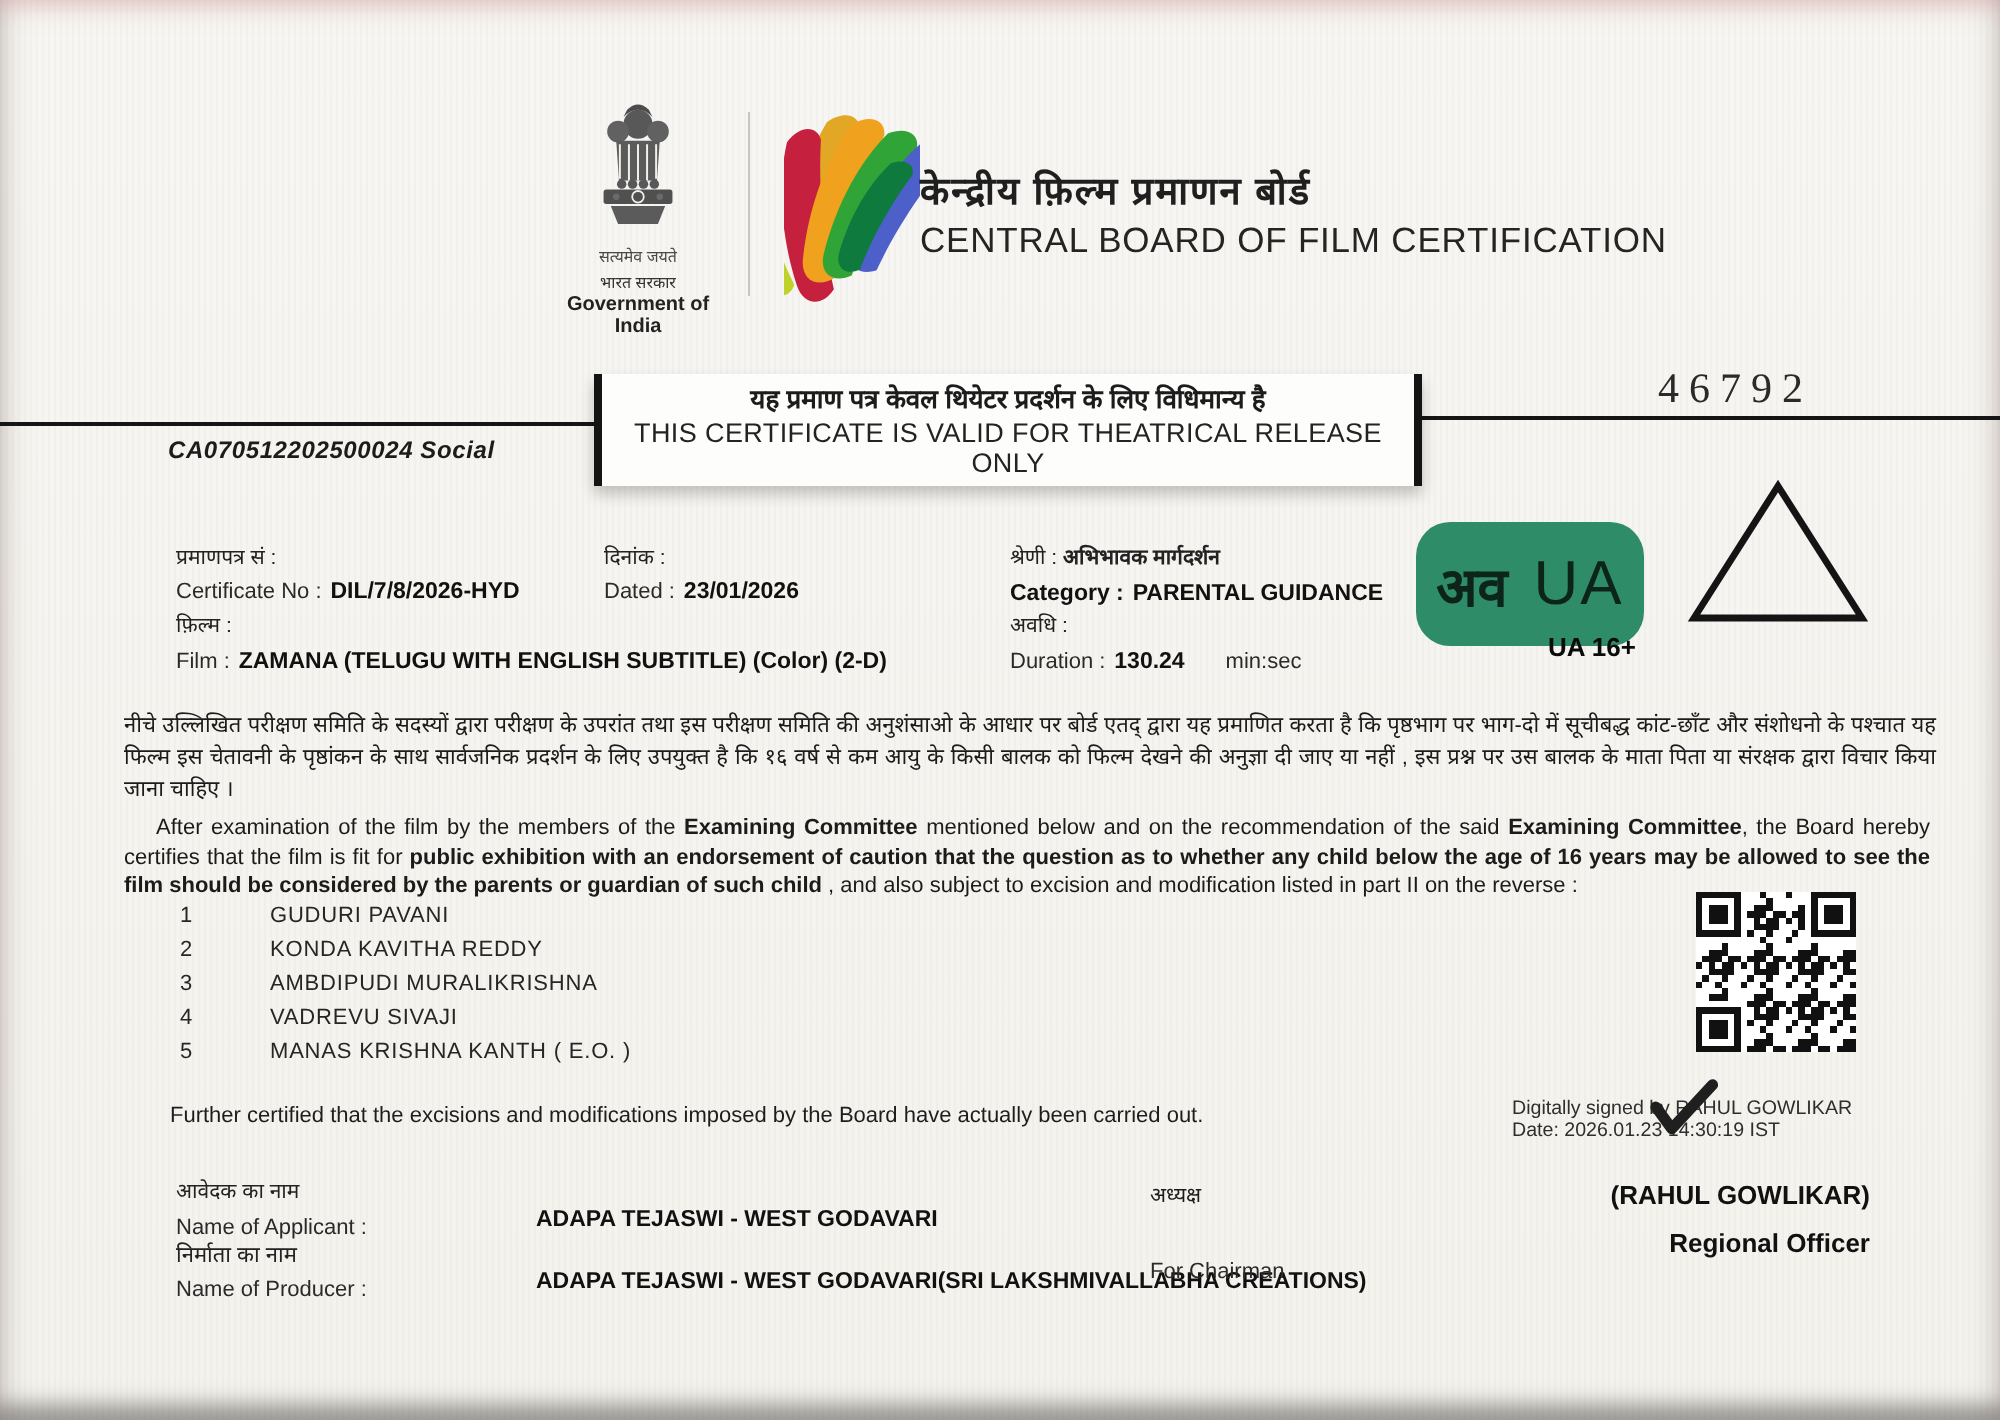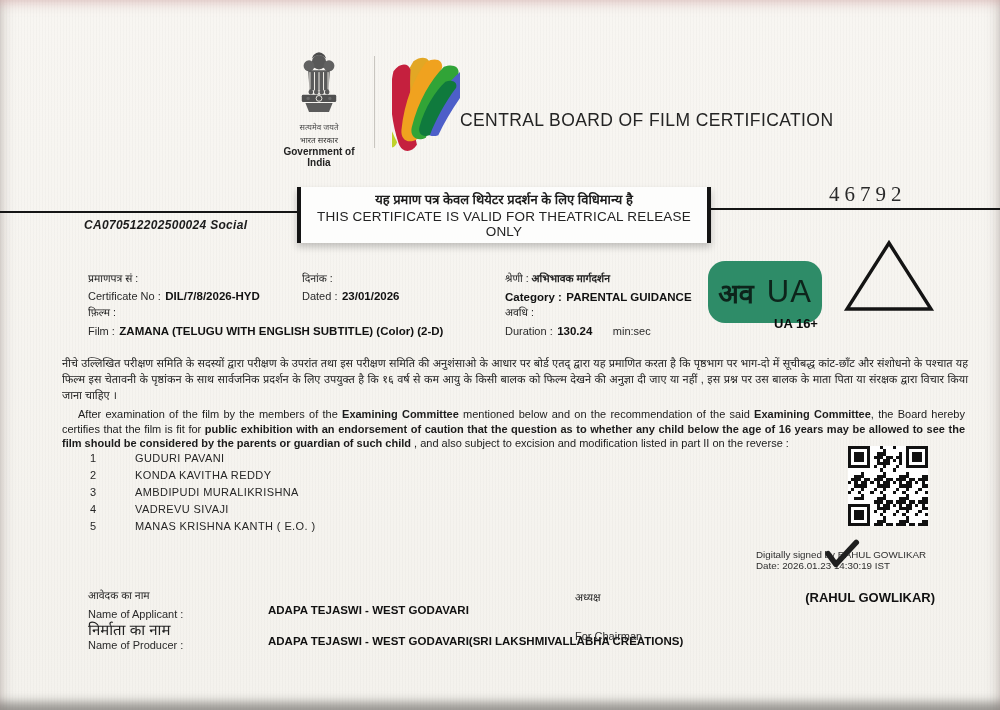--- a/index.html
+++ b/index.html
@@ -59,21 +59,21 @@
   .m-name{position:absolute;left:135px;letter-spacing:0.4px;}
   .exc-hi{left:85px;top:534px;font-size:10.5px;color:#1d1d1d;}
   .exc-en{left:85px;top:552px;font-size:11px;color:#1d1d1d;}
   
   .digisign{left:756px;top:549px;font-size:9.8px;line-height:11px;color:#2e2e2e;}
   .sign-hi{left:575px;top:590px;font-size:10.5px;}
   .sign-en{left:575px;top:630px;font-size:11px;color:#2a2a2a;}
   .officer{left:745px;top:586px;width:190px;text-align:right;font-size:13px;font-weight:bold;line-height:23.5px;color:#111;}
   .app-lhi{left:88px;top:588px;font-size:10.5px;}
   .app-len{left:88px;top:604px;}
-  .prod-lhi{left:88px;top:619px;font-size:15px;}
+  .prod-lhi{left:88px;top:619px;font-size:11px;}
   .prod-len{left:88px;top:635px;}
   .name-val{position:absolute;left:180px;top:0;white-space:nowrap;}
   .pair{height:14px;}
 </style>
 </head>
 <body>
 
 <div class="page">
 
   <div class="abs emblem">
@@ -108,20 +108,21 @@
       <path d="M14 8 C22 0 30 2 31 9 C26 34 25 62 27 84 C20 92 11 90 9 80 C4 52 7 26 14 8 Z" fill="#e2a724" transform="rotate(10 34 49)"></path>
       <path d="M14 8 C22 0 30 2 31 9 C26 34 25 62 27 84 C20 92 11 90 9 80 C4 52 7 26 14 8 Z" fill="#c5203e" transform="translate(-7 4) rotate(-8 34 49)"></path>
       <path d="M14 8 C22 0 30 2 31 9 C26 34 25 62 27 84 C20 92 11 90 9 80 C4 52 7 26 14 8 Z" fill="#bfd22b" transform="translate(-14 28) rotate(-22 34 49) scale(0.62)"></path>
       <path d="M14 8 C22 0 30 2 31 9 C26 34 25 62 27 84 C20 92 11 90 9 80 C4 52 7 26 14 8 Z" fill="#f0a21f" transform="translate(8 2) rotate(16 34 49)"></path>
       <path d="M14 8 C22 0 30 2 31 9 C26 34 25 62 27 84 C20 92 11 90 9 80 C4 52 7 26 14 8 Z" fill="#31a437" transform="translate(20 8) rotate(24 34 49) scale(0.95)"></path>
       <path d="M14 8 C22 0 30 2 31 9 C26 34 25 62 27 84 C20 92 11 90 9 80 C4 52 7 26 14 8 Z" fill="#4d5fc9" transform="translate(34 12) rotate(30 34 49) scale(0.9)"></path>
       <path d="M14 8 C22 0 30 2 31 9 C26 34 25 62 27 84 C20 92 11 90 9 80 C4 52 7 26 14 8 Z" fill="#0f7a3d" transform="translate(22 26) rotate(26 34 49) scale(0.72)"></path>
     </g>
   </svg>
 
+  <div class="abs board-hi">केन्द्रीय फ़िल्म प्रमाणन बोर्ड</div>
   <div class="abs board-en">CENTRAL BOARD OF FILM CERTIFICATION</div>
 
   <div class="abs serial">46792</div>
 
   <div class="abs hline hl-left"></div>
   <div class="abs hline hl-right"></div>
   <div class="abs validity-box">
     <div class="vb-hi">यह प्रमाण पत्र केवल थियेटर प्रदर्शन के लिए विधिमान्य है</div>
     <div class="vb-en">THIS CERTIFICATE IS VALID FOR THEATRICAL RELEASE ONLY</div>
   </div>
@@ -380,20 +381,21 @@
       <rect x="1" y="1" width="5" height="5" fill="#fff"></rect>
       <rect x="2" y="2" width="3" height="3" fill="#111"></rect>
       <rect x="18" y="0" width="7" height="7" fill="#111"></rect>
       <rect x="19" y="1" width="5" height="5" fill="#fff"></rect>
       <rect x="20" y="2" width="3" height="3" fill="#111"></rect>
       <rect x="0" y="18" width="7" height="7" fill="#111"></rect>
       <rect x="1" y="19" width="5" height="5" fill="#fff"></rect>
       <rect x="2" y="20" width="3" height="3" fill="#111"></rect>
     </svg>
 
+  <div class="abs exc-en">Further certified that the excisions and modifications imposed by the Board have actually been carried out.</div>
 
   <div class="abs digisign">
     <div>Digitally signed by RAHUL GOWLIKAR</div>
     <div>Date: 2026.01.23 14:30:19 IST</div>
   </div>
   <svg class="abs" style="left:824px;top:538px" width="36" height="32" viewBox="0 0 36 32">
     <path d="M4 17 L13 27 L31 3" fill="none" stroke="#1f1f1f" stroke-width="5.5" stroke-linecap="round" stroke-linejoin="round" transform="rotate(6 18 16)"></path>
   </svg>
 
   <div class="abs app-lhi hiLbl">आवेदक का नाम</div>
@@ -404,15 +406,16 @@
   <div class="abs prod-lhi hiLbl">निर्माता का नाम</div>
   <div class="abs prod-len pair">
     <span class="lbl">Name of Producer :</span>
     <span class="val name-val">ADAPA TEJASWI - WEST GODAVARI(SRI LAKSHMIVALLABHA CREATIONS)</span>
   </div>
 
   <div class="abs sign-hi">अध्यक्ष</div>
   <div class="abs sign-en">For Chairman</div>
   <div class="abs officer">
     <div>(RAHUL GOWLIKAR)</div>
+    <div>Regional Officer</div>
   </div>
 
 </div>
 
 </body></html>

